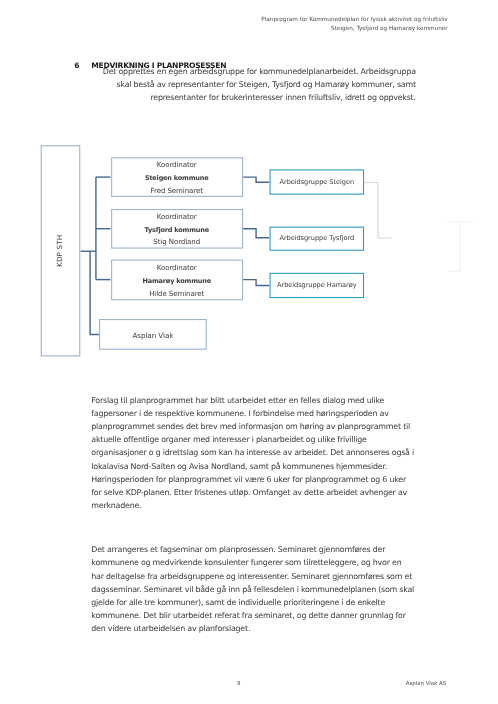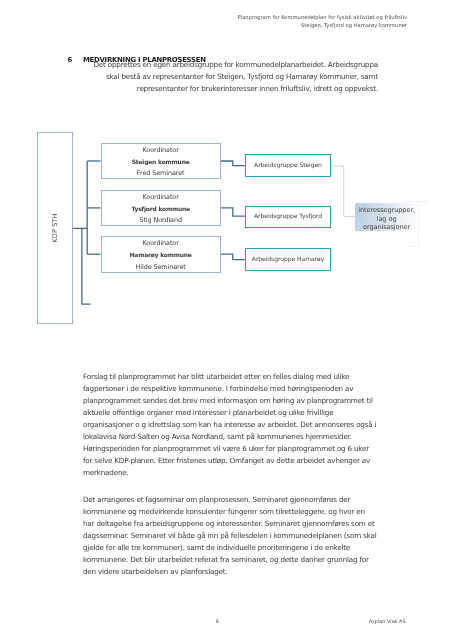--- a/index.html
+++ b/index.html
@@ -5,21 +5,21 @@
   html,body{margin:0;padding:0;}
   *{-webkit-font-smoothing:antialiased;text-rendering:geometricPrecision;}
   body{width:453px;height:640px;background:#ffffff;font-family:"DejaVu Sans",sans-serif;overflow:hidden;position:relative;}
   .page{position:absolute;inset:0;}
   .hdr{position:absolute;right:46px;top:15.0px;text-align:right;font-size:5.2px;color:#4a4a4a;line-height:7.6px;letter-spacing:0px;}
   .sect{position:absolute;left:67.5px;top:55.6px;font-size:6.9px;font-weight:bold;color:#1a1a1a;letter-spacing:-0.25px;}
   .sect .num{position:absolute;left:0;top:0;}
   .sect .ttl{position:absolute;left:15.5px;top:0;white-space:nowrap;}
   p.body{position:absolute;left:83px;width:295px;margin:0;font-size:7.2px;letter-spacing:-0.2px;line-height:12.05px;color:#3b3b3b;text-align:left;}
   #p-intro{top:59px;text-align:right;}
-  #p-1{top:371px;}
+  #p-1{top:358px;}
   #p-2{top:494px;}
   .footer-page{position:absolute;left:0;width:434px;top:618.5px;text-align:center;font-size:4.95px;color:#4a4a4a;}
   .footer-co{position:absolute;right:47.4px;top:618.5px;font-size:4.95px;color:#4a4a4a;}
   
   .diagram{position:absolute;left:0;top:0;width:453px;height:640px;}
   .wires{position:absolute;left:0;top:0;}
   .box{position:absolute;box-sizing:border-box;display:flex;flex-direction:column;align-items:center;justify-content:center;background:#fff;}
   .kdp{left:36.5px;top:132px;width:36.5px;height:191.5px;border:1px solid #9cb4d1;}
   .kdp span{transform:rotate(-90deg);white-space:nowrap;font-size:6.5px;letter-spacing:0.15px;color:#3b3b3b;}
   .coord{left:100.5px;width:120.3px;height:36.9px;border:1px solid #9cb4d1;padding-top:3.2px;box-sizing:border-box;}
@@ -80,32 +80,32 @@
       <div class="r">Koordinator</div>
       <div class="m">Tysfjord kommune</div>
       <div class="p">Stig Nordland</div>
     </div>
     <div class="box coord" id="c2">
       <div class="r">Koordinator</div>
       <div class="m">Hamarøy kommune</div>
       <div class="p">Hilde Seminaret</div>
     </div>
 
+    <div class="box asplan">
+        <span>Asplan Viak</span>
+      </div>
 
     <div class="box grp" id="g0">
         <span>Arbeidsgruppe Steigen</span>
       </div>
     <div class="box grp" id="g1">
         <span>Arbeidsgruppe Tysfjord</span>
       </div>
     <div class="box grp" id="g2">
         <span>Arbeidsgruppe Hamarøy</span>
       </div>
 
-    <div class="stake">
-        <span>interessegrupper, lag og organisasjoner</span>
-      </div>
   </div>
   <p class="body" id="p-1">Forslag til planprogrammet har blitt utarbeidet etter en felles dialog med ulike fagpersoner i de respektive kommunene. I forbindelse med høringsperioden av planprogrammet sendes det brev med informasjon om høring av planprogrammet til aktuelle offentlige organer med interesser i planarbeidet og ulike frivillige organisasjoner o g idrettslag som kan ha interesse av arbeidet. Det annonseres også i lokalavisa Nord-Salten og Avisa Nordland, samt på kommunenes hjemmesider. Høringsperioden for planprogrammet vil være 6 uker for planprogrammet og 6 uker for selve KDP-planen. Etter fristenes utløp. Omfanget av dette arbeidet avhenger av merknadene.</p>
   <p class="body" id="p-2">Det arrangeres et fagseminar om planprosessen. Seminaret gjennomføres der kommunene og medvirkende konsulenter fungerer som tilretteleggere, og hvor en har deltagelse fra arbeidsgruppene og interessenter. Seminaret gjennomføres som et dagsseminar. Seminaret vil både gå inn på fellesdelen i kommunedelplanen (som skal gjelde for alle tre kommuner), samt de individuelle prioriteringene i de enkelte kommunene. Det blir utarbeidet referat fra seminaret, og dette danner grunnlag for den videre utarbeidelsen av planforslaget.</p>
   <div class="footer-page">9</div>
   <div class="footer-co">Asplan Viak AS</div>
 </div>
 
 </body></html>

